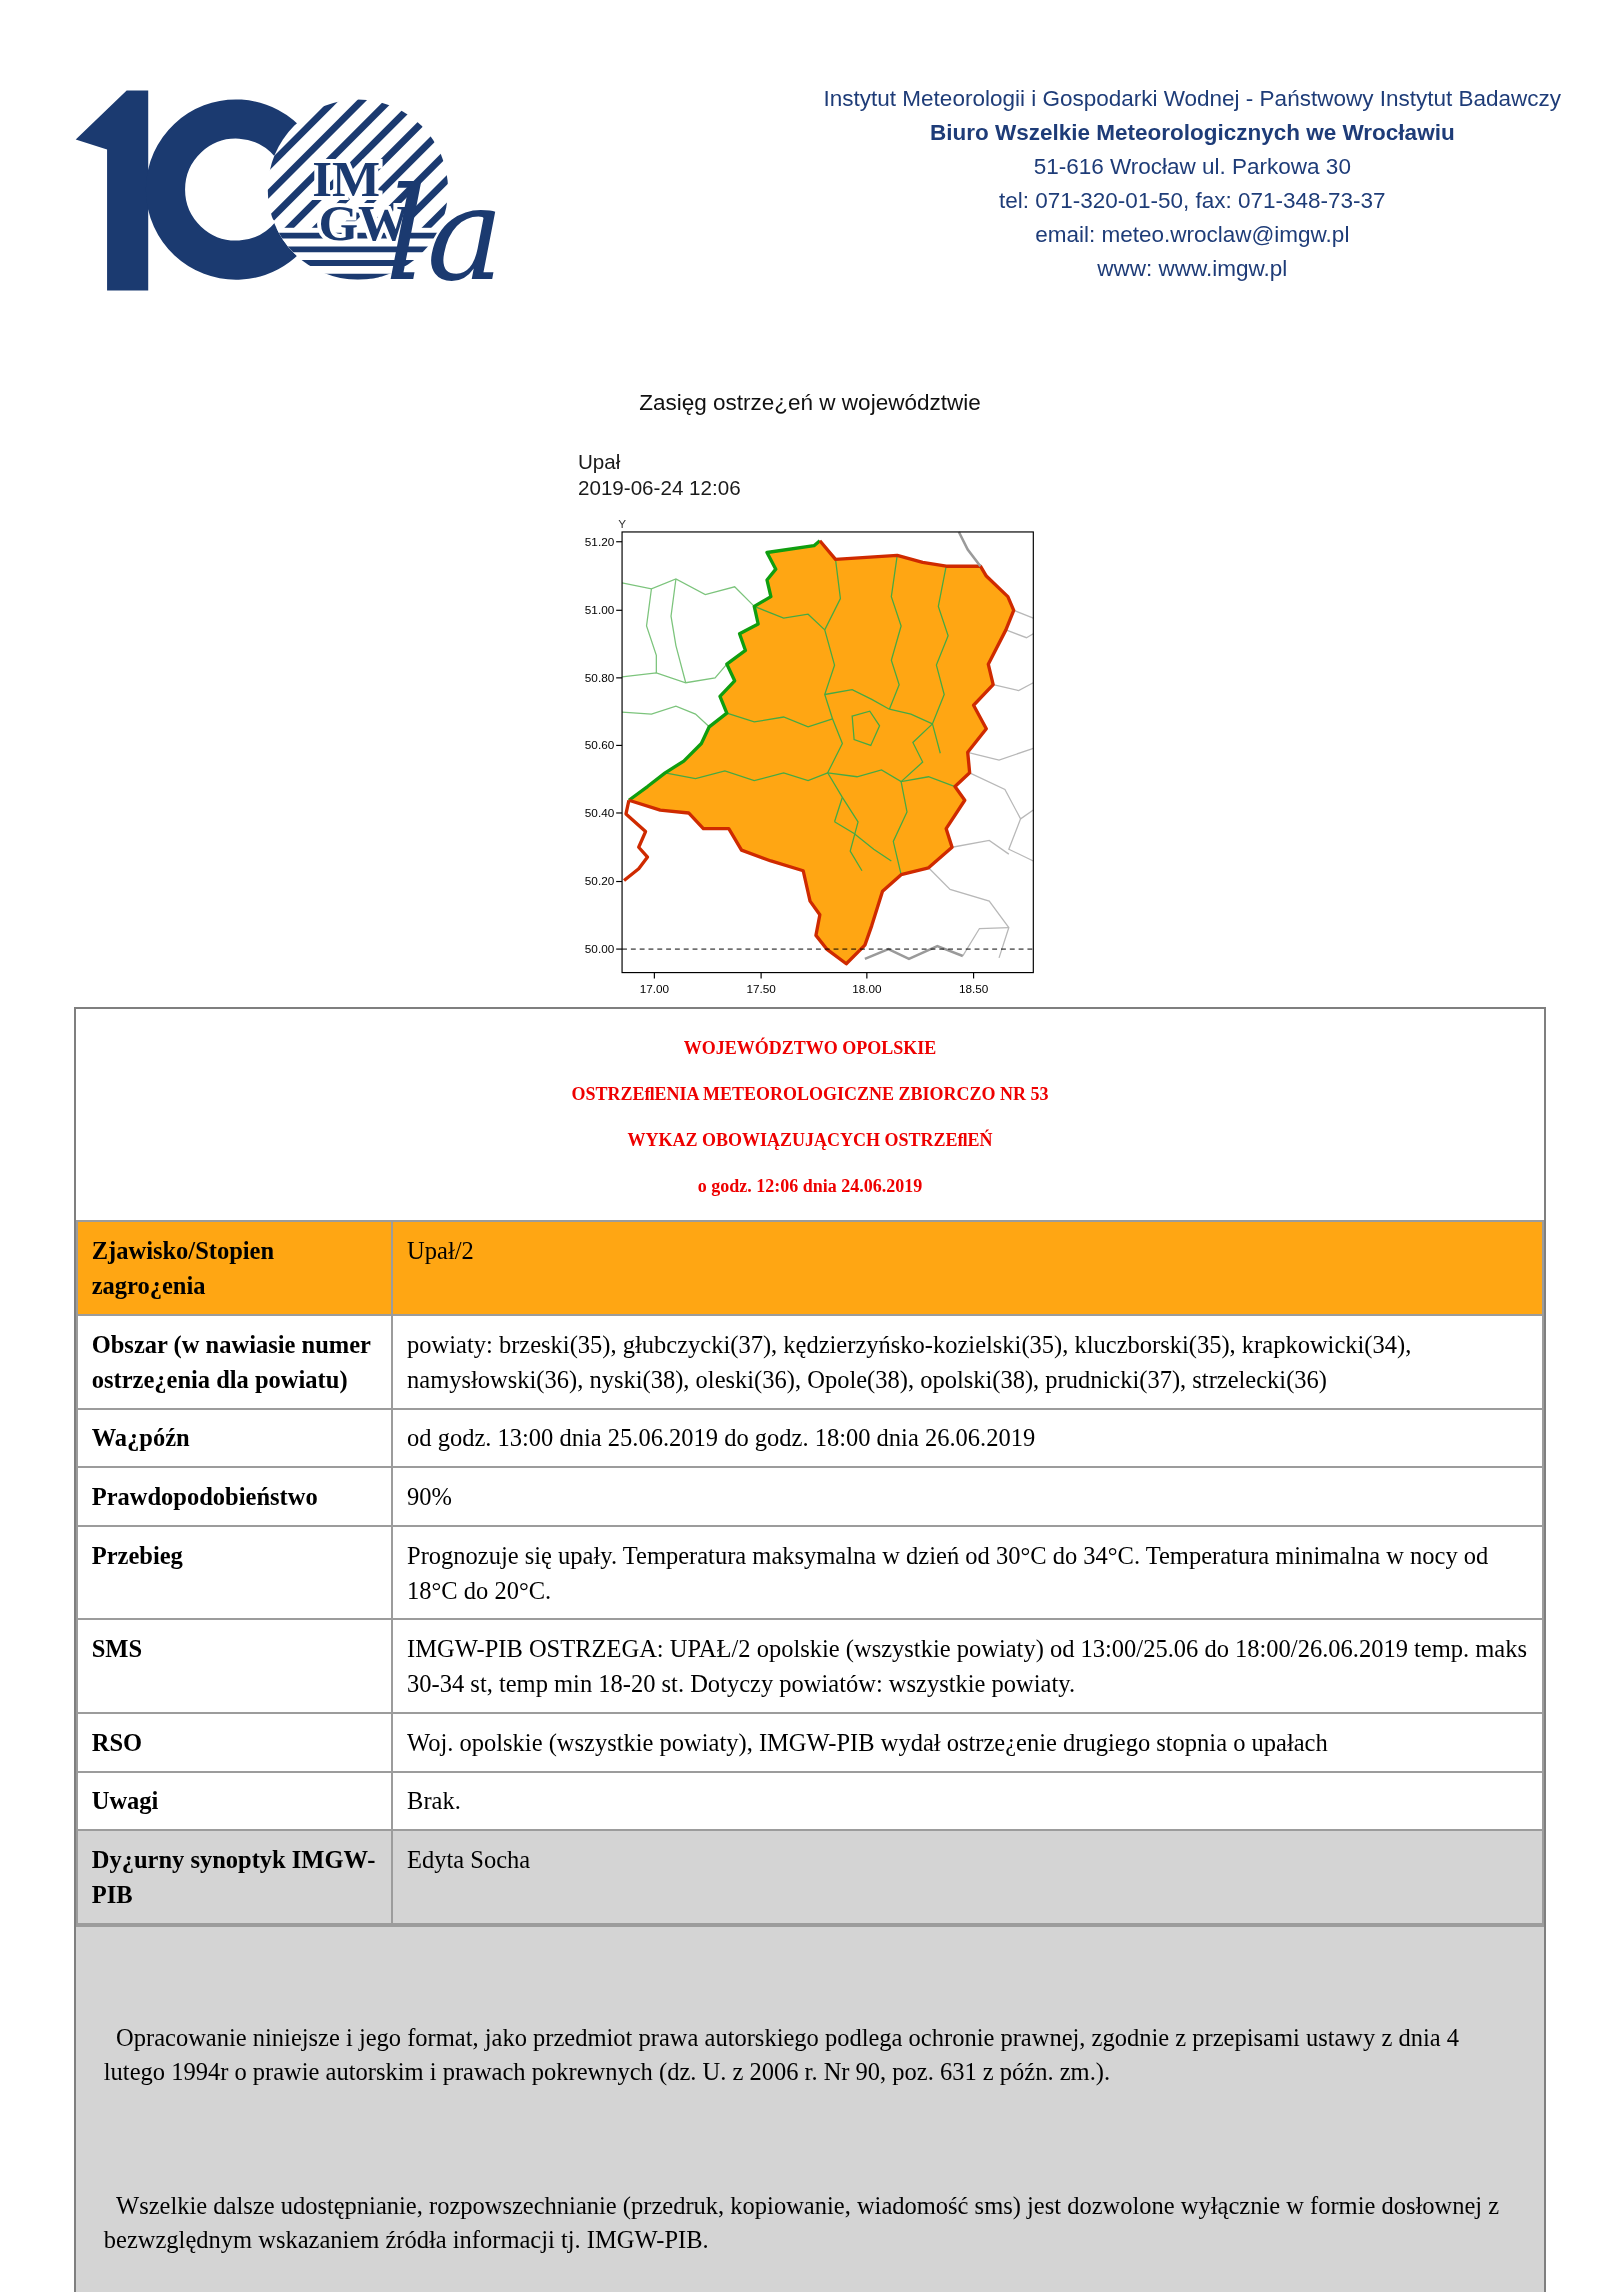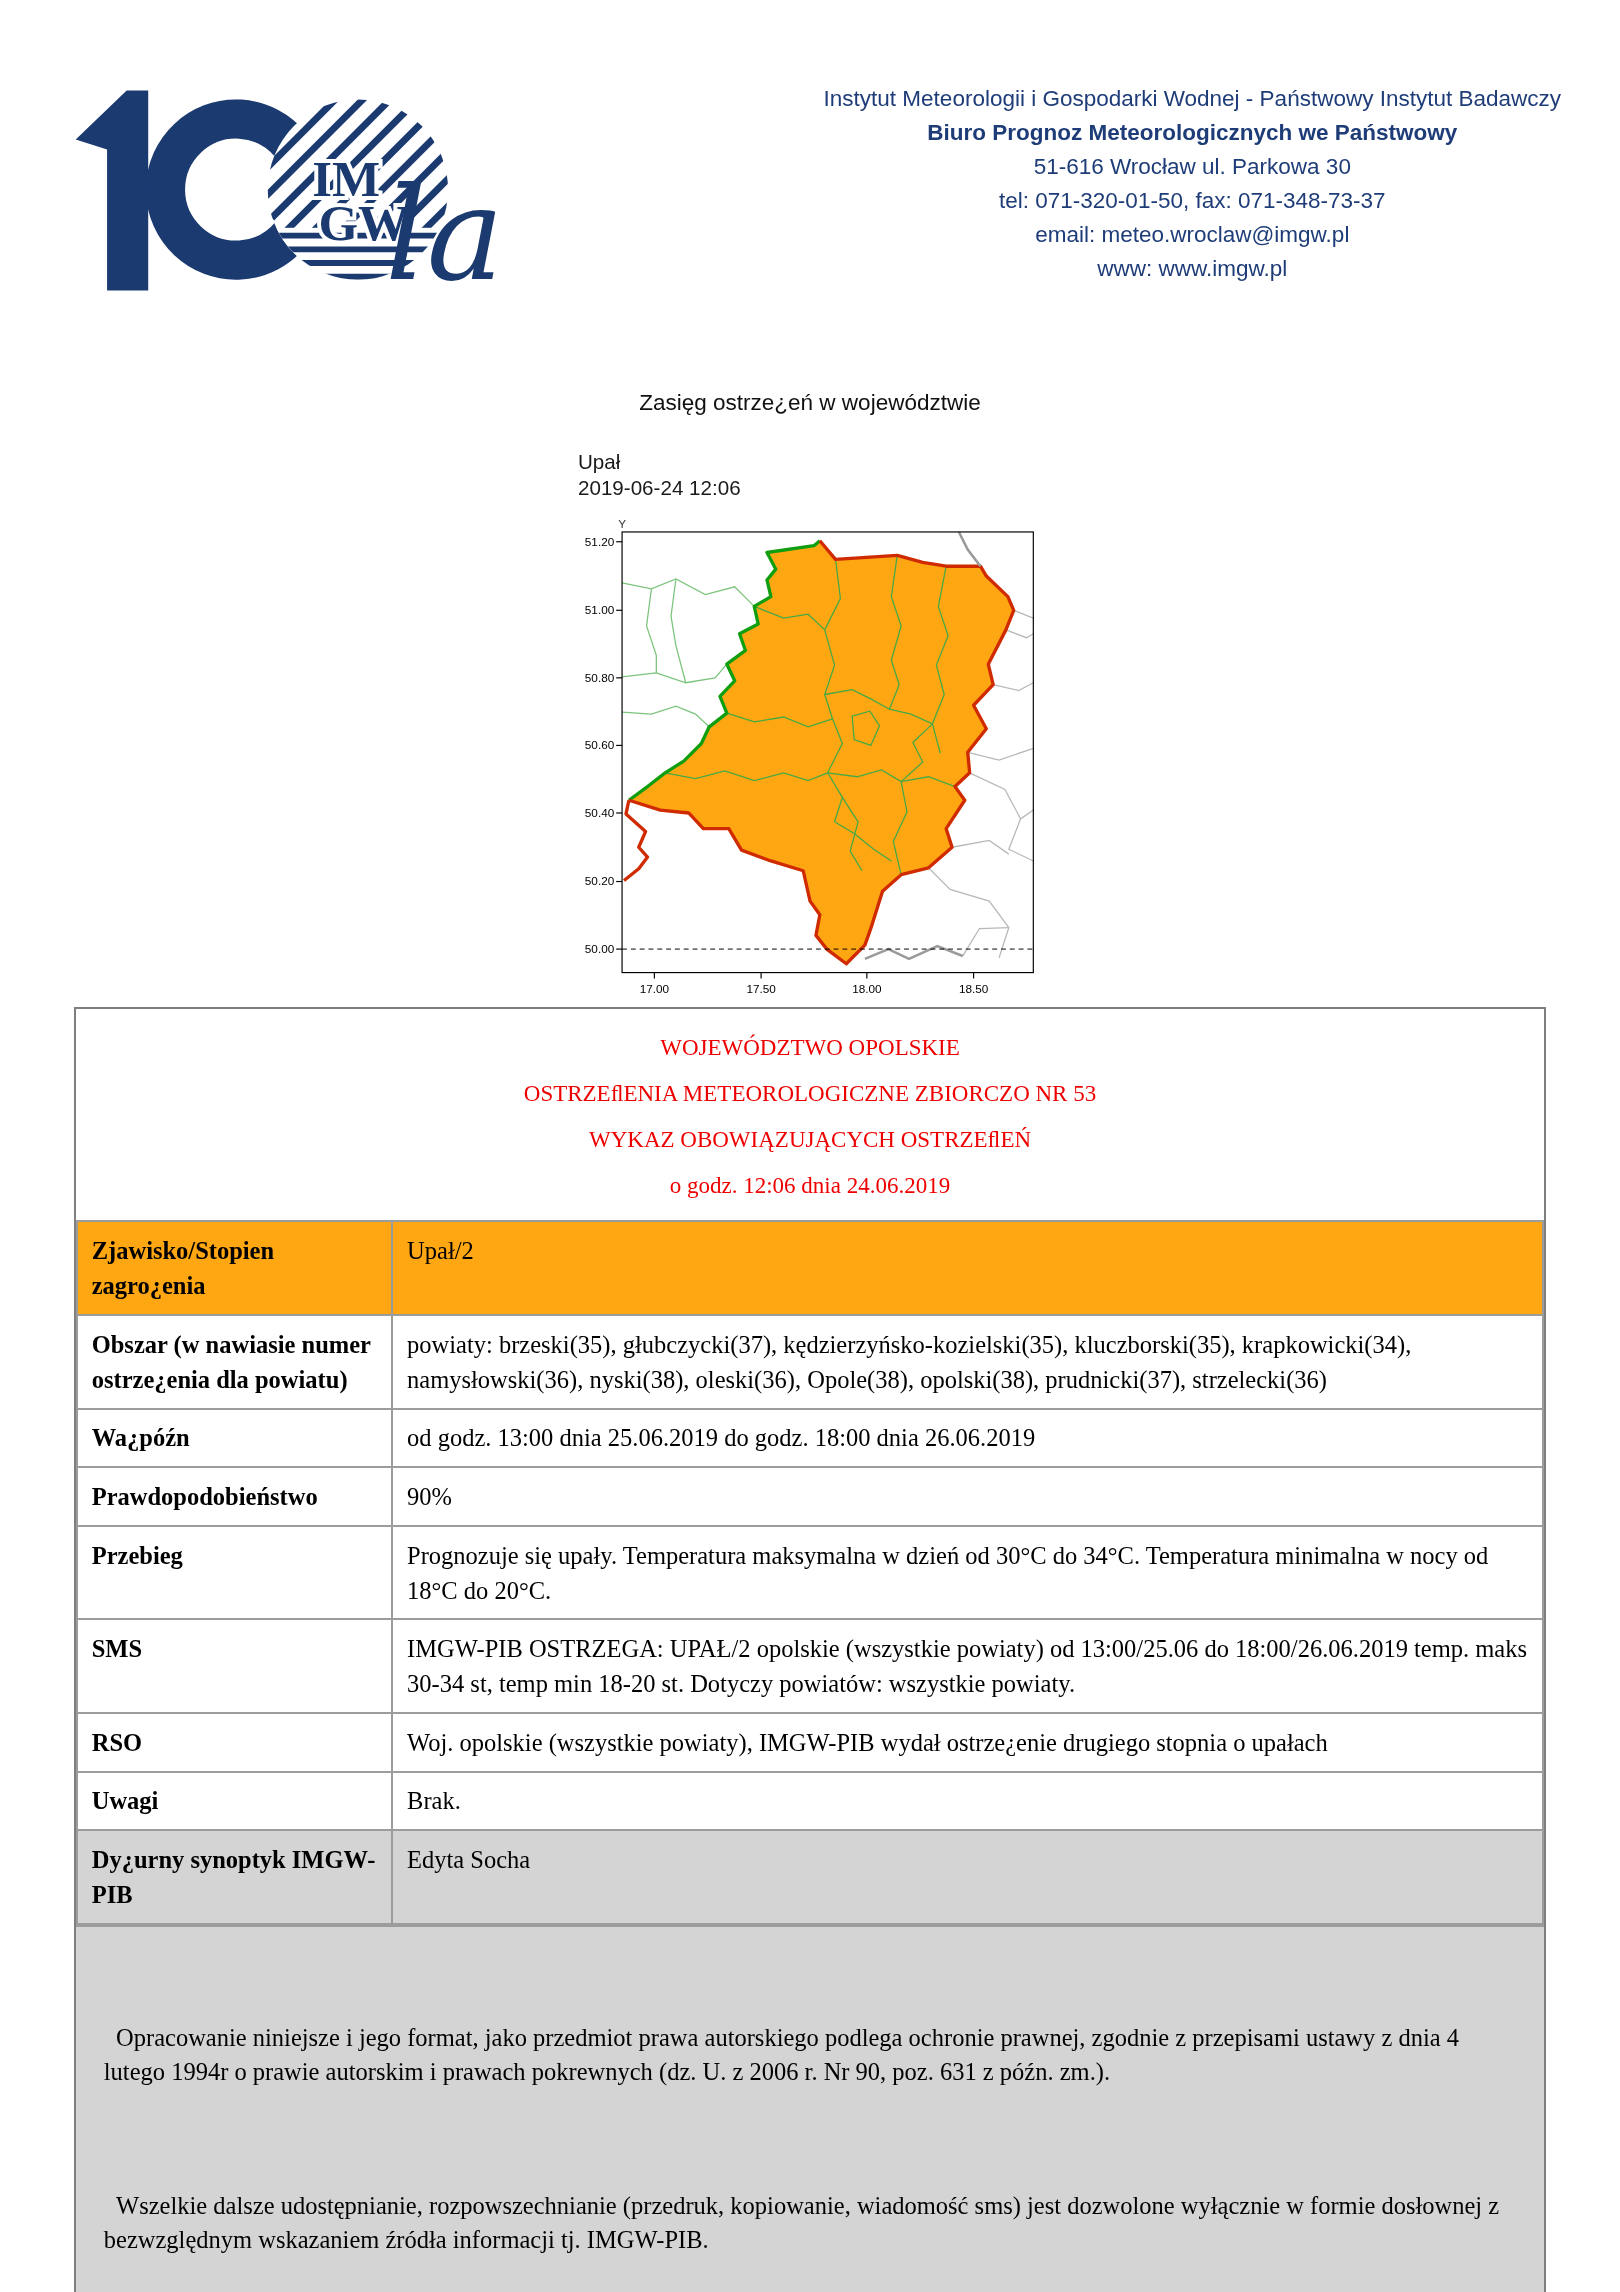--- a/index.html
+++ b/index.html
@@ -20,22 +20,22 @@
   .map-block{position:absolute;left:578px;top:449px;width:470px;}
   .map-title,.map-date{text-align:left;font-family:"Liberation Sans",sans-serif;
                        font-size:20.6px;line-height:25.5px;color:#1a1a1a;}
   .map-svg{display:block;margin-top:19.6px;}
   .tick-label{font-family:"Liberation Sans",sans-serif;font-size:12px;fill:#000;}
   .axis-name{font-family:"Liberation Sans",sans-serif;font-size:12px;fill:#333;}
 
   
   .bulletin{position:absolute;left:74px;top:1007px;width:1472px;box-sizing:border-box;
             border:2px solid #7f7f7f;background:#fff;}
-  .b-title{padding:15.7px 9.8px 11.8px;text-align:center;color:#ee0000;font-weight:normal;
-           font-size:23px;line-height:46px;font-family:"Liberation Serif",serif;}
+  .b-title{padding:15.7px 9.8px 11.8px;text-align:center;color:#ee0000;font-weight:bold;
+           font-size:18px;line-height:46px;font-family:"Liberation Serif",serif;}
   table.rows{width:100%;border-collapse:collapse;table-layout:fixed;}
   table.rows td{border:2px solid #9c9c9c;vertical-align:top;padding:10.8px 13.7px;
                 font-size:24.5px;line-height:35px;font-family:"Liberation Serif",serif;background:#fff;}
   td.lbl{width:286px;font-weight:bold;}
   tr.r-orange td{background:#FFA613;}
   tr.r-gray td{background:#D4D4D4;}
   .b-footer{border-top:2px solid #9c9c9c;background:#D4D4D4;padding:9.8px 11.8px 13.7px;
             font-size:24.5px;line-height:34px;white-space:pre-wrap;}
   .b-footer p{margin:16px;}
 </style>
@@ -79,21 +79,21 @@
           <text x="290" y="128" font-size="52">IM</text>
           <text x="308" y="172" font-size="52">GW</text>
         </g>
       </g>
     </g>
     <text x="330" y="212" font-family="DejaVu Serif, serif" font-style="italic" font-size="132" fill="#1b3a70">lat</text>
   </svg>
 
   <div class="contact">
     <div>Instytut Meteorologii i Gospodarki Wodnej - Państwowy Instytut Badawczy</div>
-    <div class="bold">Biuro Prognoz Meteorologicznych we Państwowy</div>
+    <div class="bold">Biuro Wszelkie Meteorologicznych we Wrocławiu</div>
     <div>51-616 Wrocław ul. Parkowa 30</div>
     <div>tel: 071-320-01-50, fax: 071-348-73-37</div>
     <div>email: meteo.wroclaw@imgw.pl</div>
     <div>www: www.imgw.pl</div>
   </div>
 
   <div class="page-title">Zasięg ostrze¿eń w województwie</div>
 
   <div class="map-block">
     <div class="map-title">Upał</div>

